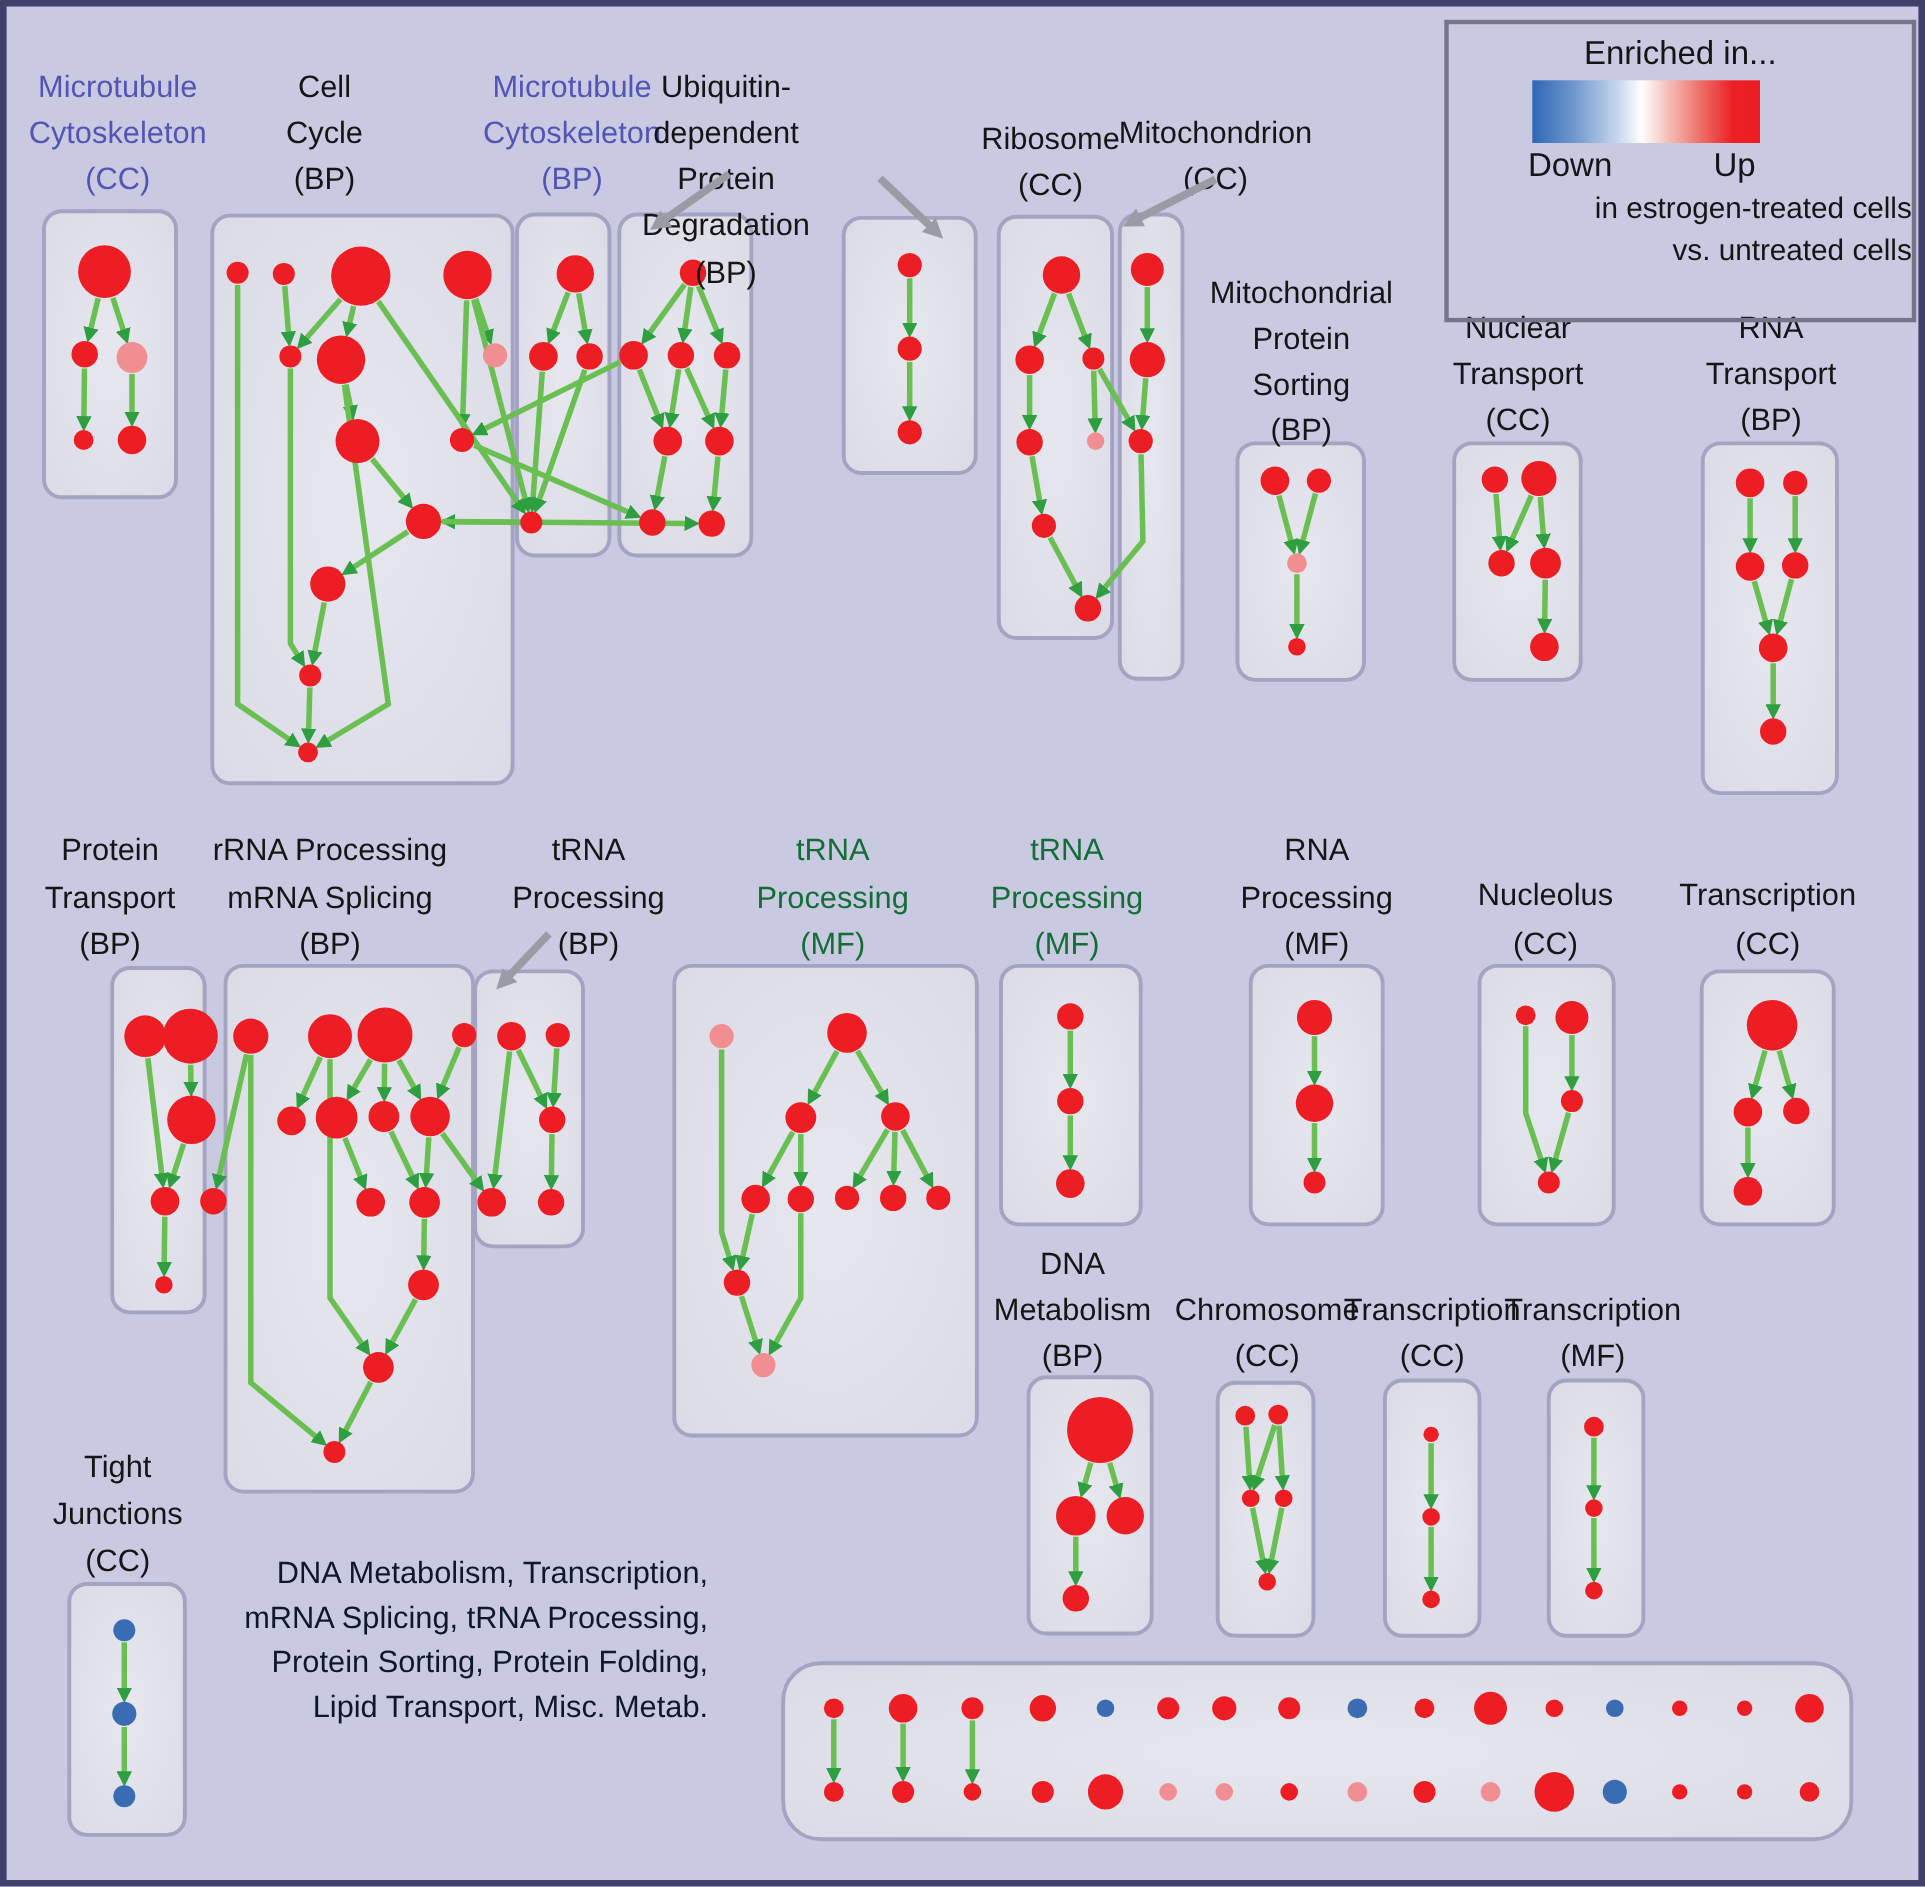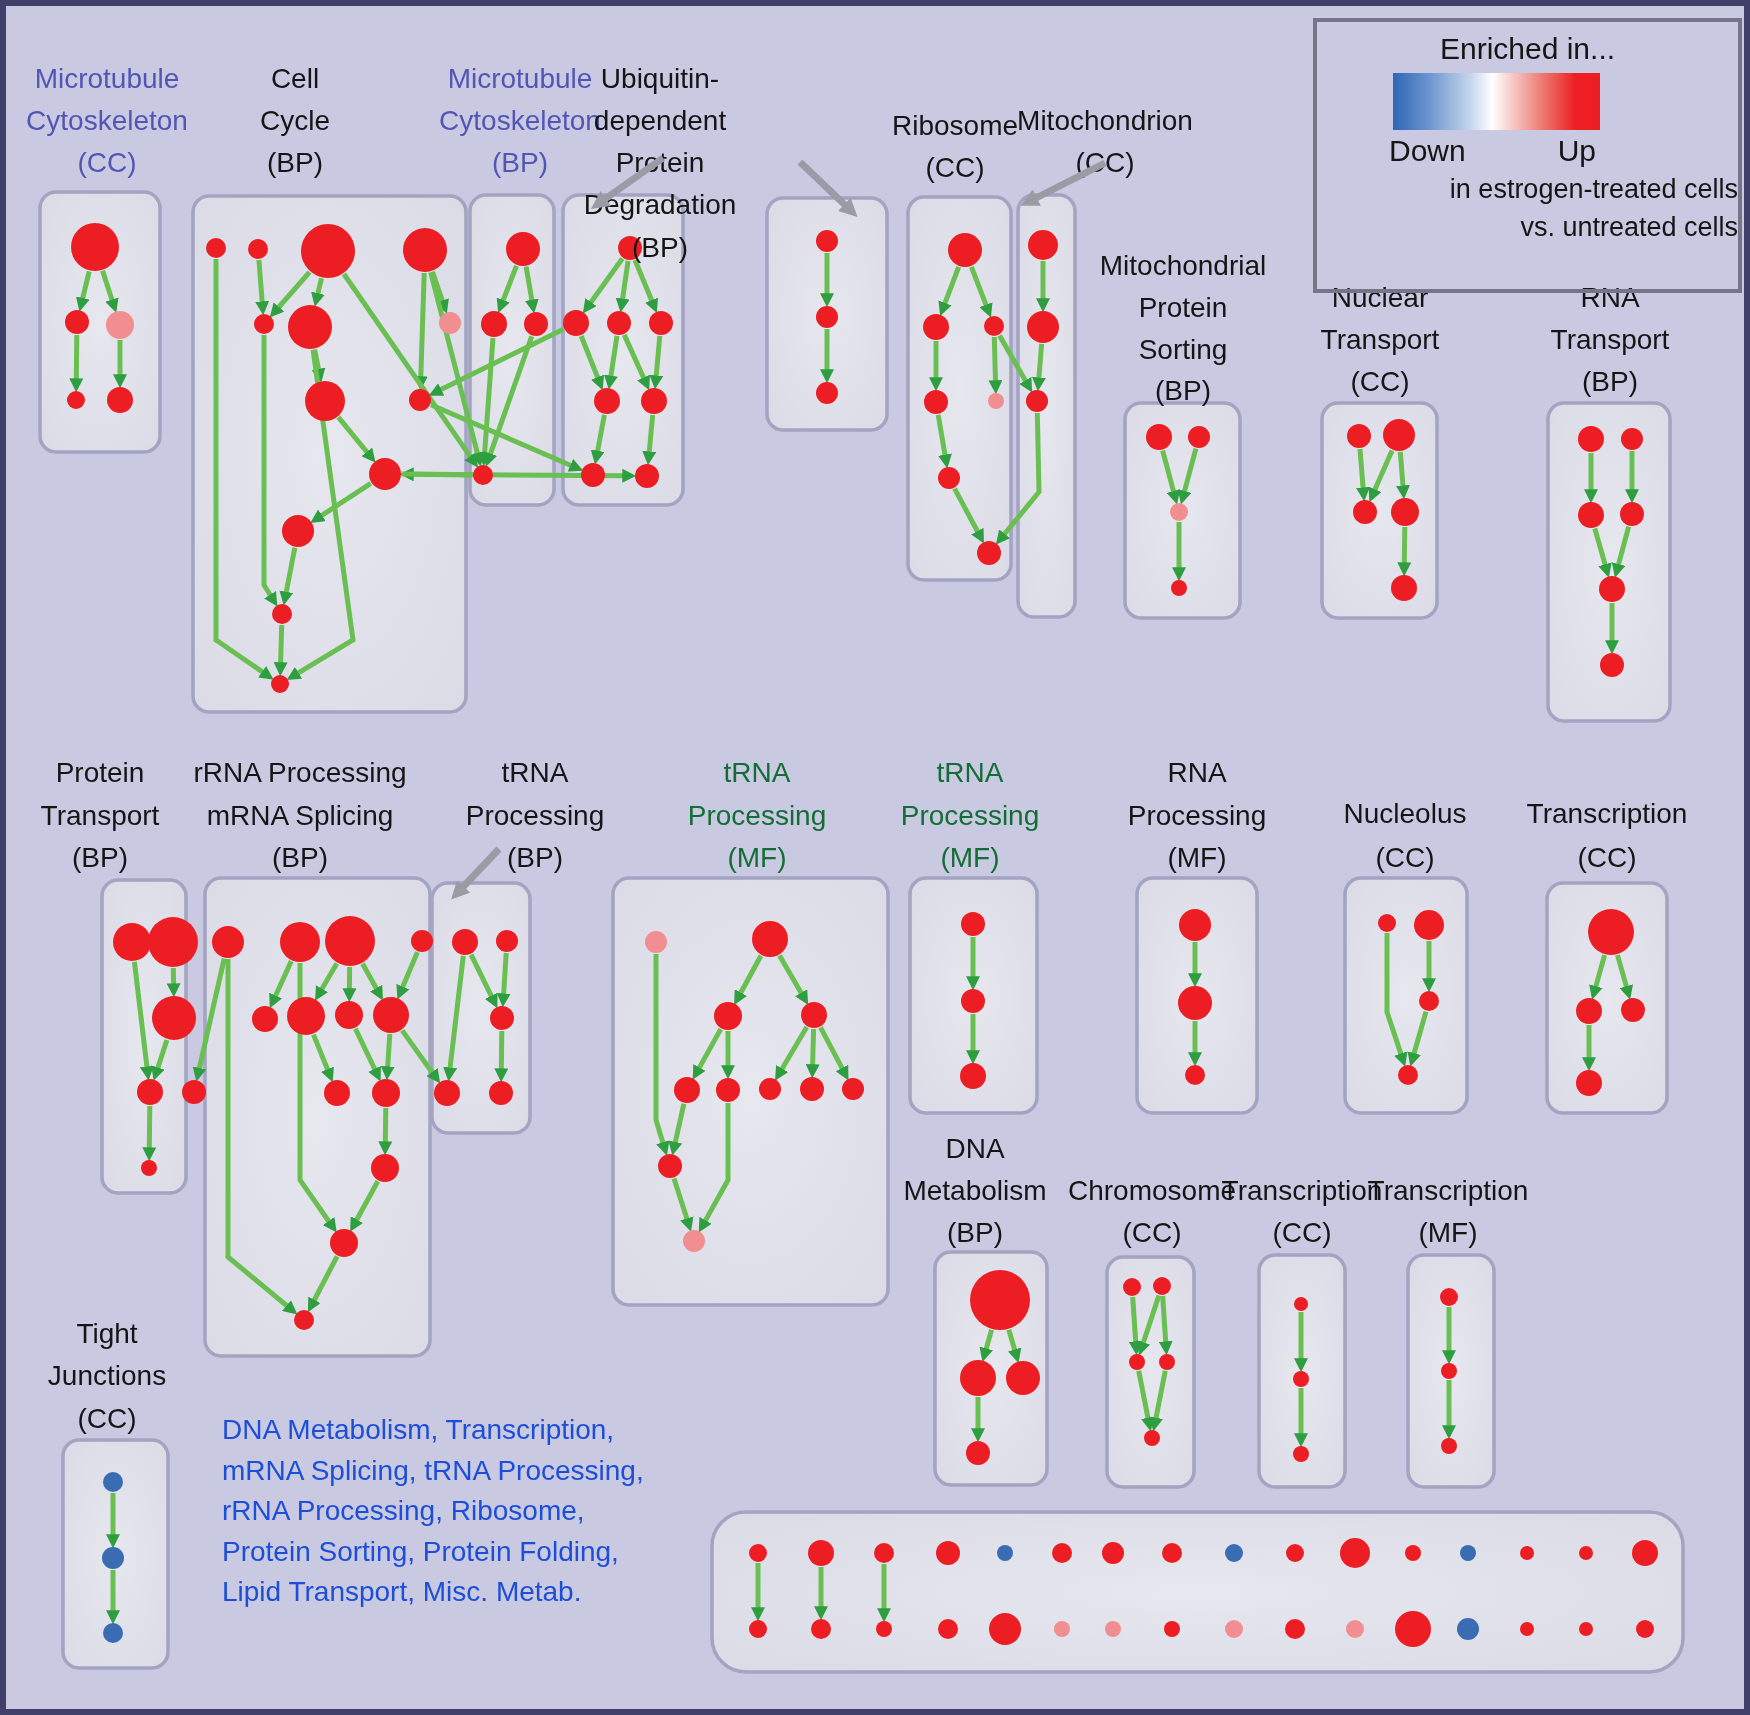--- a/index.html
+++ b/index.html
@@ -17,21 +17,21 @@
   }
   .legend-title{margin-top:10px;text-align:center;font-size:30px;}
   .legend-bar{
     width:207px;height:57px;margin:7px 0 0 76px;
     background:linear-gradient(90deg,#2e66b6 0%,#6f97cf 18%,#c8d8ec 38%,#ffffff 48%,#f6c8c4 58%,#ee7a72 72%,#ec2024 88%,#ec1e24 100%);
   }
   .legend-row{width:207px;margin:4px 0 0 72px;display:flex;justify-content:space-between;font-size:30px;}
   .legend-sub{text-align:right;font-size:27px;margin-top:4px;line-height:34px;}
   .misc-text{
     position:absolute; left:222px; top:1410px;
-    font-size:28px; line-height:40.5px; color:#1d4ed8; white-space:nowrap;
+    font-size:28px; line-height:40.5px; color:#0f172a; white-space:nowrap;text-align:right;
   }
 </style>
 </head>
 <body>
 
 <div class="page">
 
   <svg id="diagram" width="1750" height="1715" viewBox="0 0 1750 1715">
       <defs>
         <radialGradient id="boxg" cx="50%" cy="50%" r="75%">
@@ -392,18 +392,17 @@
       <span>Down</span>
       <span>Up</span>
     </div>
     <div class="legend-sub">in estrogen-treated cells</div>
     <div class="legend-sub">vs. untreated cells</div>
   </div>
 
   <div class="misc-text">
       <div>DNA Metabolism, Transcription,</div>
       <div>mRNA Splicing, tRNA Processing,</div>
-      <div>rRNA Processing, Ribosome,</div>
       <div>Protein Sorting, Protein Folding,</div>
       <div>Lipid Transport, Misc. Metab.</div>
     </div>
 
 </div>
 
 </body></html>

